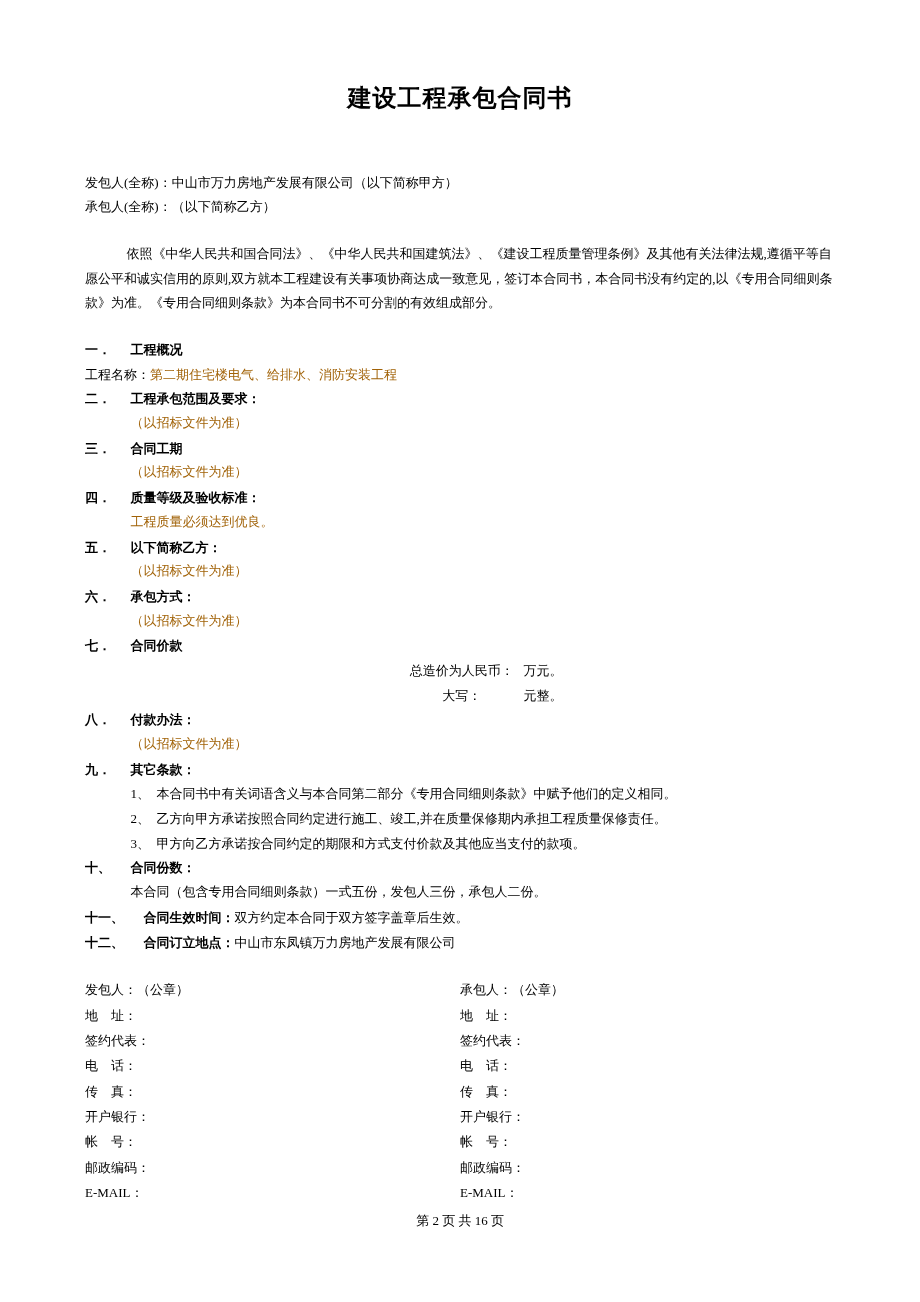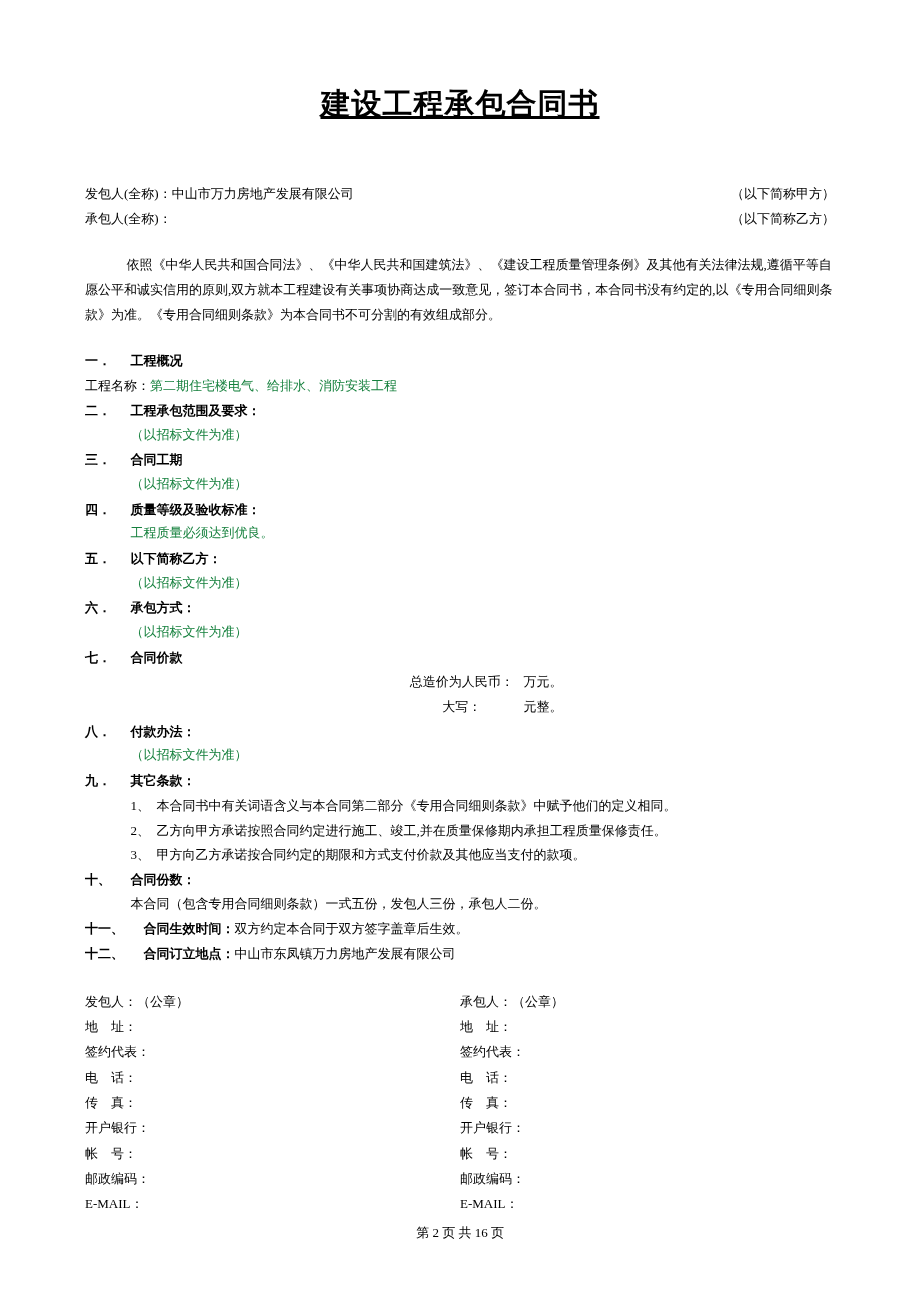--- a/index.html
+++ b/index.html
@@ -7,30 +7,28 @@
       font-family: "SimSun", "宋体", serif;
       font-size: 13px;
       line-height: 1.9;
       color: #000;
       background: #fff;
       width: 920px;
       padding: 75px 85px 30px 85px;
     }
     .title {
       font-family: "SimHei", "黑体", sans-serif;
-      font-size: 30px;
+      font-size: 24px;
       font-weight: bold;
       text-align: center;
       margin-bottom: 50px;
       letter-spacing: 1px;
-      text-decoration: underline;
     }
     .party-row {
       display: flex;
-      justify-content: space-between;
       line-height: 1.9;
     }
     .intro {
       margin-top: 22px;
       text-indent: 3.2em;
       line-height: 1.9;
     }
     .section {
       margin-top: 22px;
     }
@@ -51,21 +49,21 @@
     }
     .indent-sub {
       padding-left: 3.5em;
       display: flex;
       line-height: 1.9;
     }
     .sub-num {
       min-width: 2em;
     }
     .blue {
-      color: #15803d;
+      color: #a16207;
     }
     .price-row {
       padding-left: 3.5em;
       line-height: 1.9;
       text-align: center;
     }
     .price-label {
       display: inline-block;
       min-width: 9em;
     }

